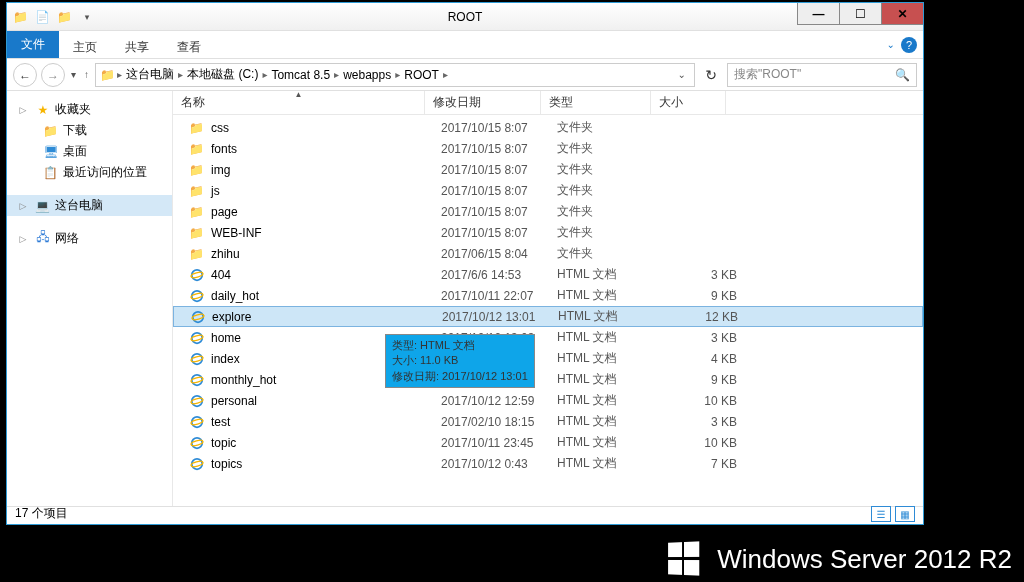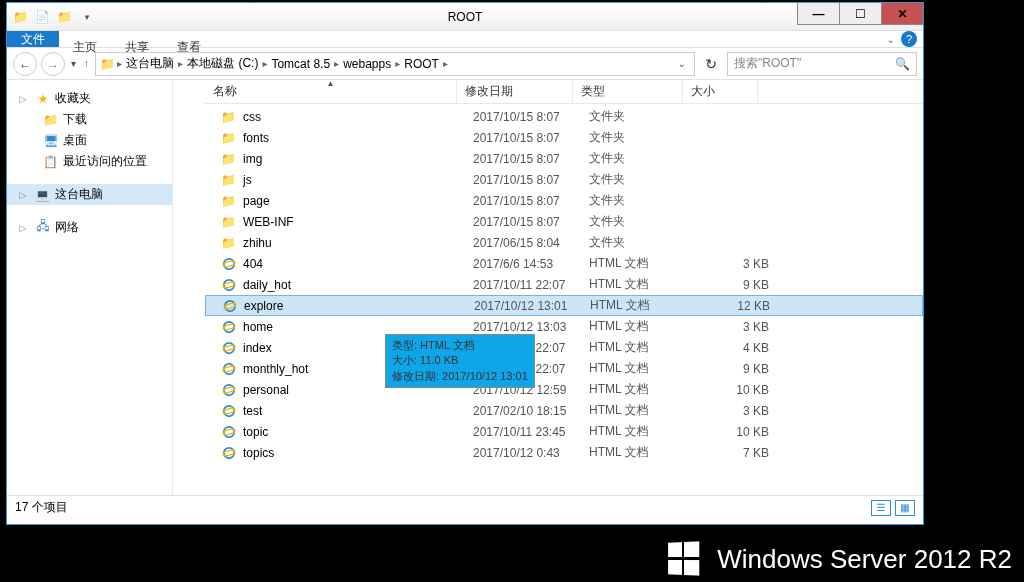--- a/index.html
+++ b/index.html
@@ -5,21 +5,21 @@
 * { margin: 0; padding: 0; box-sizing: border-box; font-family: "Segoe UI", "Microsoft YaHei", sans-serif; }
 body { background: #000; width: 1024px; height: 582px; overflow: hidden; position: relative; }
 .window { position: absolute; left: 6px; top: 2px; width: 918px; height: 523px; background: #fff; border: 1px solid #2e9bd6; }
 .titlebar { height: 28px; background: linear-gradient(#fff, #f0f0f0); border-bottom: 1px solid #e0e0e0; display: flex; align-items: center; position: relative; }
 .titlebar-left { display: flex; align-items: center; padding-left: 4px; gap: 2px; }
 .tb-icon { width: 20px; height: 20px; display: inline-flex; align-items: center; justify-content: center; font-size: 12px; }
 .title { position: absolute; left: 50%; transform: translateX(-50%); font-size: 12px; color: #000; }
 .win-controls { position: absolute; right: 0; top: 0; display: flex; }
 .win-btn { width: 42px; height: 22px; display: flex; align-items: center; justify-content: center; border-left: 1px solid #888; border-bottom: 1px solid #888; background: #eee; font-size: 12px; cursor: pointer; }
 .win-close { background: #c75050; color: #000; }
-.ribbon-tabs { height: 17px; display: flex; align-items: stretch; border-bottom: 1px solid #e0e0e0; font-size: 12px; }
+.ribbon-tabs { height: 28px; display: flex; align-items: stretch; border-bottom: 1px solid #e0e0e0; font-size: 12px; }
 .tab-file { background: #1979ca; color: #fff; padding: 4px 14px; display: flex; align-items: center; }
 .tab { padding: 16px 14px; color: #333; display: flex; align-items: center; cursor: pointer; }
 .ribbon-right { margin-left: auto; display: flex; align-items: center; padding-right: 6px; gap: 6px; }
 .chev { color: #1979ca; font-size: 10px; }
 .help { width: 16px; height: 16px; border-radius: 50%; background: #1979ca; color: #fff; display: flex; align-items: center; justify-content: center; font-size: 11px; }
 .addrbar { height: 32px; display: flex; align-items: center; padding: 0 6px; gap: 4px; border-bottom: 1px solid #e0e0e0; }
 .nav-btn { width: 24px; height: 24px; border-radius: 50%; border: 1px solid #ccc; display: flex; align-items: center; justify-content: center; font-size: 12px; color: #888; cursor: pointer; }
 .nav-btn.active { color: #333; }
 .small-nav { font-size: 10px; color: #555; padding: 0 2px; cursor: pointer; }
 .crumbs { flex: 1; height: 24px; border: 1px solid #ccc; display: flex; align-items: center; font-size: 12px; padding: 0 4px; gap: 2px; }
@@ -36,39 +36,39 @@
 .side-item.root { padding-left: 8px; }
 .side-icon { width: 16px; height: 16px; display: inline-flex; align-items: center; justify-content: center; font-size: 12px; }
 .star { color: #f7b500; }
 .folder-ico { color: #f7b500; }
 .desktop-ico { color: #2e8bd6; }
 .recent-ico { color: #8b4513; }
 .pc-ico { color: #555; }
 .net-ico { color: #2e7bd6; }
 .side-gap { height: 12px; }
 .side-sel { background: #d4e8f7; }
-.content { flex: 1; display: flex; flex-direction: column; margin-left: 32px; }
+.content { flex: 1; display: flex; flex-direction: column; }
 .cols { display: flex; height: 24px; border-bottom: 1px solid #e8e8e8; font-size: 12px; color: #333; align-items: center; }
 .col { border-right: 1px solid #e8e8e8; padding: 0 8px; height: 100%; display: flex; align-items: center; position: relative; }
 .col-name { width: 252px; }
 .col-date { width: 116px; }
 .col-type { width: 110px; }
 .col-size { width: 75px; }
 .sort-arrow { position: absolute; left: 50%; top: -1px; transform: translateX(-50%); font-size: 8px; color: #555; }
 .files { flex: 1; overflow: hidden; font-size: 12px; padding: 2px 0; }
 .row { display: flex; align-items: center; height: 21px; padding-left: 16px; }
 .row.sel { background: #cde6f7; border: 1px solid #7bb3e0; }
 .f-icon { width: 16px; height: 16px; display: inline-flex; align-items: center; justify-content: center; margin-right: 6px; }
 .f-name { width: 230px; }
 .f-date { width: 116px; color: #555; }
 .f-type { width: 110px; color: #555; }
 .f-size { width: 70px; text-align: right; color: #555; }
 .ie-ico svg { width: 14px; height: 14px; }
 .tooltip { position: absolute; left: 378px; top: 331px; background: #0ea5e9; border: 1px solid #888; padding: 3px 6px; font-size: 11px; line-height: 1.4; color: #333; z-index: 10; }
-.statusbar { height: 24px; border-top: 1px solid #e0e0e0; display: flex; align-items: center; padding: 8px 8px; font-size: 12px; }
+.statusbar { height: 24px; border-top: 1px solid #e0e0e0; display: flex; align-items: flex-end; padding: 8px 8px; font-size: 12px; }
 .status-right { margin-left: auto; display: flex; gap: 4px; }
 .view-btn { width: 20px; height: 16px; border: 1px solid #2e8bd6; display: flex; align-items: center; justify-content: center; font-size: 10px; cursor: pointer; }
 .watermark { position: absolute; right: 12px; bottom: 6px; color: #fff; font-size: 26px; font-weight: 300; display: flex; align-items: center; gap: 16px; }
 .winlogo { display: flex; flex-wrap: wrap; width: 34px; height: 34px; gap: 2px; transform: perspective(80px) rotateY(-12deg); }
 .winlogo div { width: 15px; height: 15px; background: #fff; }
 </style>
 </head>
 <body>
 
 <div class="window">

